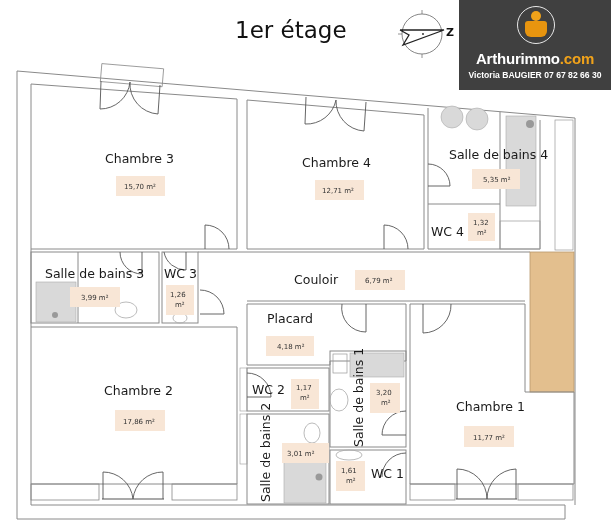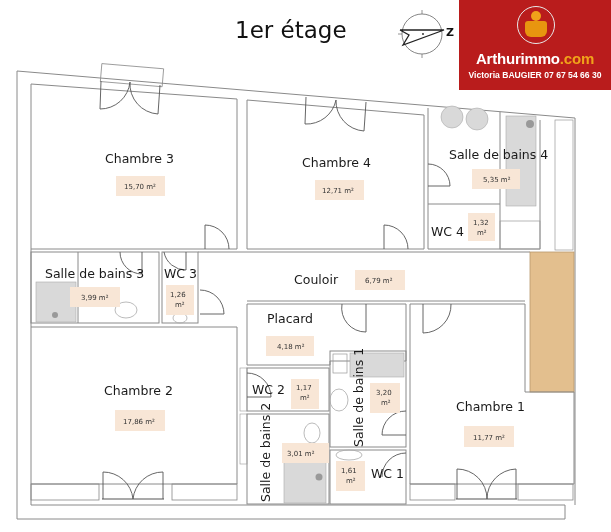--- a/index.html
+++ b/index.html
@@ -6,21 +6,21 @@
   body { width: 611px; height: 532px; position: relative; overflow: hidden; font-family: "DejaVu Sans", sans-serif; }
   #plan { position: absolute; left: 0; top: 0; width: 611px; height: 532px; }
   .wall { fill: none; stroke: #8a8a8a; stroke-width: 1; }
   .door { fill: none; stroke: #555; stroke-width: 0.9; }
   .room-label { font-family: "DejaVu Sans", sans-serif; font-size: 12.5px; fill: #1a1a1a; }
   .area-box { fill: #f8e6d6; }
   .area-text { font-family: "DejaVu Sans", sans-serif; font-size: 7px; fill: #333; }
   .title { font-family: "DejaVu Sans", sans-serif; font-size: 23px; fill: #111; }
   .fixture { fill: #d9d9d9; stroke: #aaa; stroke-width: 0.6; }
   .stairs { fill: #e3bf8e; stroke: #b8986b; stroke-width: 0.8; }
-  #brand { position: absolute; left: 459px; top: 0; width: 152px; height: 90px; background: #b91c1c; }
+  #brand { position: absolute; left: 459px; top: 0; width: 152px; height: 90px; background: #404040; }
   #brand .logo { position: absolute; left: 58px; top: 6px; width: 36px; height: 36px; border: 1.5px solid #e8e8e8; border-radius: 50%; }
   #brand .logo .head { position: absolute; left: 13px; top: 4px; width: 10px; height: 10px; border-radius: 50%; background: #f0a21a; }
   #brand .logo .body { position: absolute; left: 7px; top: 14px; width: 22px; height: 16px; background: #e8950f; border-radius: 3px 3px 6px 6px; }
   #brand .name { position: absolute; left: 0; top: 50px; width: 152px; text-align: center; font-family: "Liberation Sans", sans-serif; font-weight: bold; font-size: 15px; color: #ffffff; letter-spacing: -0.2px; }
   #brand .name .tld { color: #f0a21a; }
   #brand .contact { position: absolute; left: 0; top: 70px; width: 152px; text-align: center; font-family: "Liberation Sans", sans-serif; font-size: 8.6px; color: #ffffff; font-weight: bold; }
 </style>
 </head>
 <body>
 
@@ -200,14 +200,14 @@
     <text class="area-text" x="473" y="440">11,77 m²</text>
   </g>
 </svg>
 
 <div id="brand">
   <div class="logo">
     <div class="head"></div>
     <div class="body"></div>
   </div>
   <div class="name"><span>Arthurimmo</span><span class="tld">.com</span></div>
-  <div class="contact">Victoria BAUGIER 07 67 54 66 30</div>
+  <div class="contact">Victoria BAUGIER 07 67 82 66 30</div>
 </div>
 
 </body></html>

